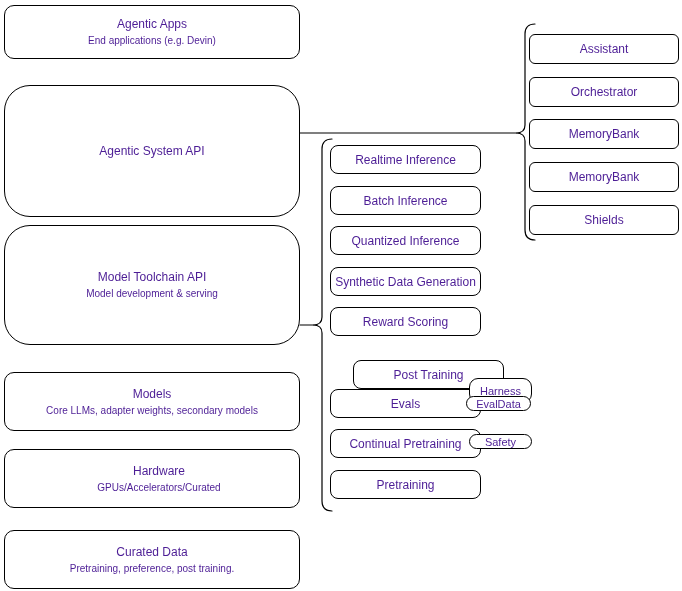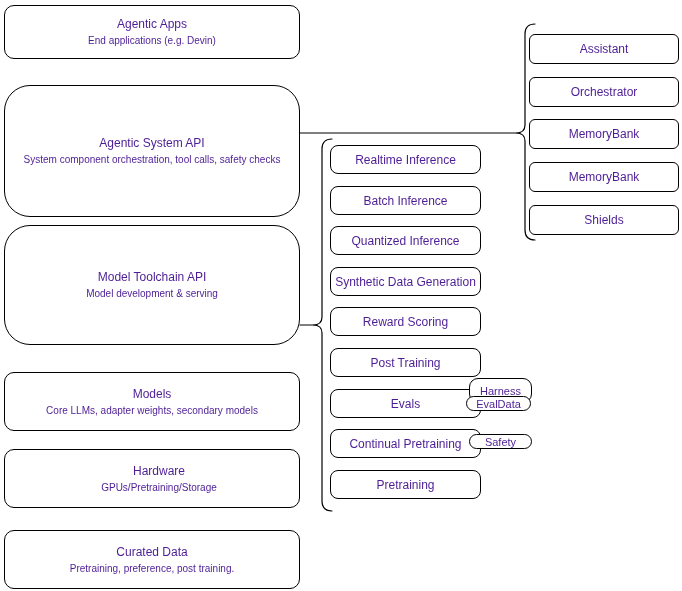--- a/index.html
+++ b/index.html
@@ -68,36 +68,35 @@
     <path d="M 535 24 Q 525 24 525 34 L 525 125 Q 525 133 516 133 Q 525 133 525 141 L 525 230 Q 525 240 535 240"></path>
   </svg>
 
   <div class="box left-box" style="top:5px; height:54px; border-radius:10px;">
     <div class="node-title">Agentic Apps</div>
     <div class="node-subtitle">End applications (e.g. Devin)</div>
   </div>
 
   <div class="box left-box" style="top:85px; height:132px; border-radius:26px;">
     <div class="node-title">Agentic System API</div>
-    <div class="node-subtitle">System component orchestration, tool calls, safety checks</div>
   </div>
 
   <div class="box left-box" style="top:225px; height:120px; border-radius:26px;">
     <div class="node-title">Model Toolchain API</div>
     <div class="node-subtitle">Model development &amp; serving</div>
   </div>
 
   <div class="box left-box" style="top:372px; height:59px; border-radius:10px;">
     <div class="node-title">Models</div>
     <div class="node-subtitle">Core LLMs, adapter weights, secondary models</div>
   </div>
 
   <div class="box left-box" style="top:449px; height:59px; border-radius:10px;padding-left:14px;">
     <div class="node-title">Hardware</div>
-    <div class="node-subtitle">GPUs/Pretraining/Storage</div>
+    <div class="node-subtitle">GPUs/Accelerators/Curated</div>
   </div>
 
   <div class="box left-box" style="top:530px; height:59px; border-radius:10px;">
     <div class="node-title">Curated Data</div>
     <div class="node-subtitle">Pretraining, preference, post training.</div>
   </div>
 
   <div class="box mid-box" style="top:145px;">
     <span>Realtime Inference</span>
   </div>
@@ -106,21 +105,21 @@
   </div>
   <div class="box mid-box" style="top:226px;">
     <span>Quantized Inference</span>
   </div>
   <div class="box mid-box" style="top:267px;">
     <span>Synthetic Data Generation</span>
   </div>
   <div class="box mid-box" style="top:307px;">
     <span>Reward Scoring</span>
   </div>
-  <div class="box mid-box" style="top:348px;">
+  <div class="box mid-box" style="top:360px;margin-left:23px;">
     <span>Post Training</span>
   </div>
   <div class="box mid-box" style="top:389px;">
     <span>Evals</span>
   </div>
   <div class="box mid-box" style="top:429px;">
     <span>Continual Pretraining</span>
   </div>
   <div class="box mid-box" style="top:470px;">
     <span>Pretraining</span>

